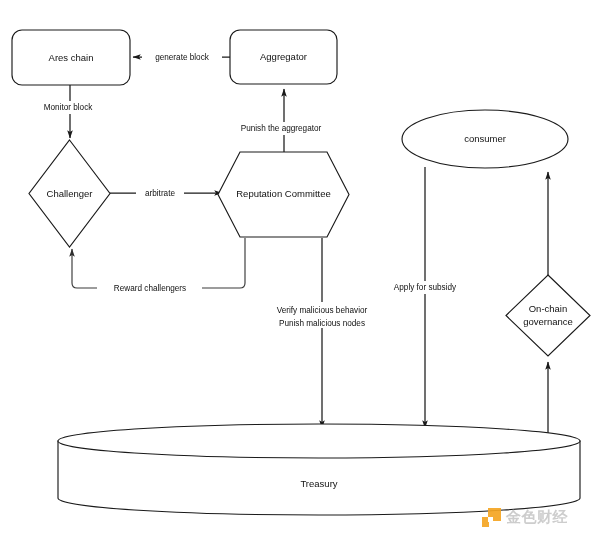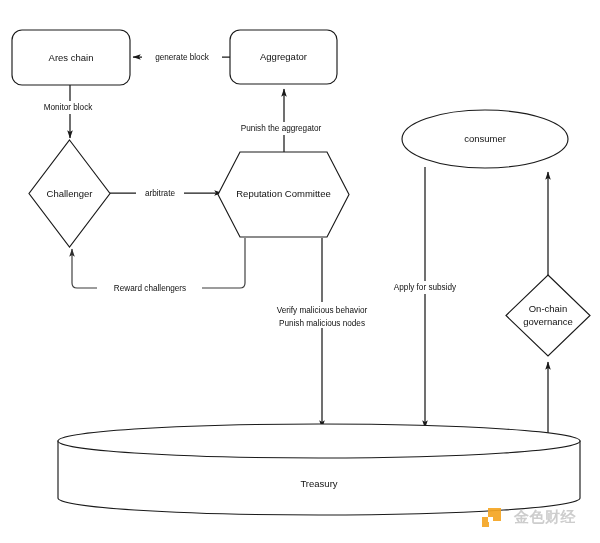--- a/index.html
+++ b/index.html
@@ -57,21 +57,21 @@
   .edge-label-bg {
     fill: #ffffff;
   }
   
   #watermark {
     position: absolute;
     left: 482px;
     top: 508px;
     display: flex;
     align-items: center;
-    gap: 13px;
+    gap: 5px;
     opacity: 0.92;
     pointer-events: none;
   }
   #watermark .wm-mark {
     position: relative;
     width: 19px;
     height: 19px;
   }
   #watermark .wm-mark .sq-big {
     position: absolute;

